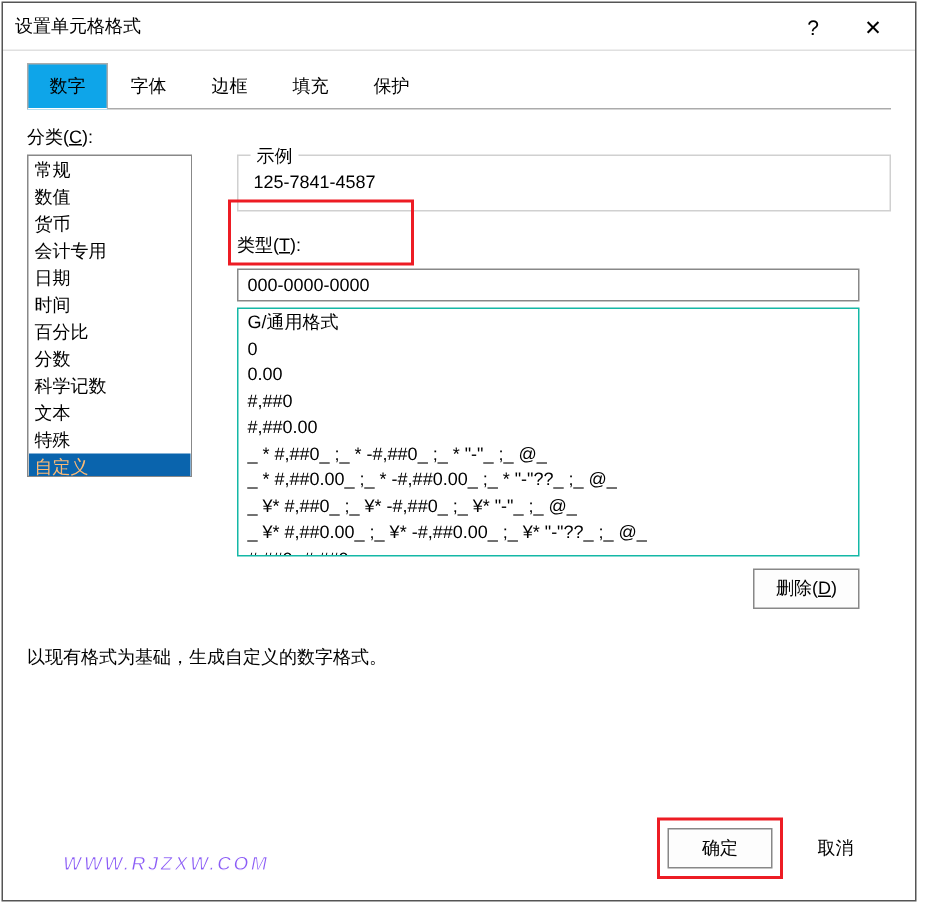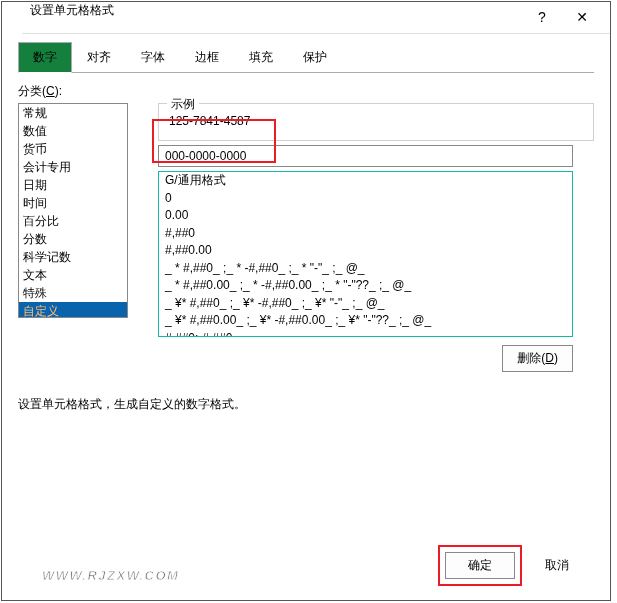--- a/index.html
+++ b/index.html
@@ -1,23 +1,23 @@
 <!DOCTYPE html>
 <html><head>
 <meta charset="utf-8">
 <style>
 * { box-sizing: border-box; margin: 0; padding: 0; }
 body { font-family: "Microsoft YaHei", "Segoe UI", Tahoma, sans-serif; font-size: 12px; background: #fff; color: #000; width: 617px; height: 603px; overflow: hidden; position: relative; }
 .dialog { width: 610px; height: 600px; border: 1px solid #555; background: #fff; position: relative; margin: 1px; }
-.titlebar { height: 32px; display: flex; padding: 0 8px; border-bottom: 1px solid #e0e0e0; margin-left: 20px; }
+.titlebar { height: 32px; display: flex; align-items: center; padding: 0 8px; border-bottom: 1px solid #e0e0e0; }
 .titlebar .title { flex: 1; font-size: 12px; }
 .titlebar .btn { width: 40px; height: 30px; display: flex; align-items: center; justify-content: center; font-size: 14px; cursor: default; }
 .tabs { display: flex; padding: 8px 16px 0 16px; }
 .tab { padding: 6px 14px; font-size: 12px; cursor: default; border: 1px solid transparent; border-bottom: none; }
-.tab.active { border: 1px solid #ababab; border-bottom: 1px solid #fff; margin-bottom: -1px; background: #15803d; }
+.tab.active { border: 1px solid #ababab; border-bottom: 1px solid #fff; margin-bottom: -1px; background: #0ea5e9; }
 .tab-line { border-top: 1px solid #ababab; margin: 0 16px; }
 .content { padding: 10px 16px; }
 .label { font-size: 12px; margin-bottom: 3px; }
 .row { display: flex; gap: 16px; }
 .col-left { width: 124px; }
 .col-right { flex: 1; }
 .listbox { border: 1px solid #888; width: 110px; height: 215px; overflow-y: auto; background: #fff; }
 .listbox div { padding: 1px 4px; font-size: 12px; cursor: default; line-height: 16px; }
 .listbox div.selected { background: #0a64ad; color: #fdba74; }
 .example-box { border: 1px solid #d0d0d0; padding: 10px 10px 12px 10px; position: relative; margin-top: 0; }
@@ -29,36 +29,35 @@
 .format-list { border: 1px solid #14b8a6; width: 415px; height: 166px; overflow-y: scroll; background: #fff; margin-top: 4px; }
 .format-list div { padding: 1px 6px; font-size: 12px; cursor: default; line-height: 15.5px; white-space: nowrap; }
 .delete-wrap { display: flex; justify-content: flex-end; margin-top: 8px; width: 415px; }
 .btn-std { border: 1px solid #888; background: #fdfdfd; padding: 4px 14px; font-size: 12px; cursor: default; min-width: 70px; text-align: center; }
 .help-text { margin-top: 24px; font-size: 12px; }
 .footer { position: absolute; bottom: 14px; right: 18px; display: flex; align-items: center; }
 .ok-highlight { border: 2.5px solid #ed1c24; padding: 5px; }
 .underline-char { text-decoration: underline; }
 .watermark { position: absolute; left: 40px; bottom: 18px; font-family: Arial, "Microsoft YaHei", sans-serif; font-weight: 900; font-style: italic; line-height: 1; pointer-events: none; }
 .watermark .l1 { font-size: 26px; color: #0369a1; letter-spacing: 1px; -webkit-text-stroke: 1.5px #fff; }
-.watermark .l2 { font-size: 13px; color: #737373; letter-spacing: 1.5px; margin-top: 2px; -webkit-text-stroke: 0.8px #fff; font-weight: 900; }
+.watermark .l2 { font-size: 13px; color: #8b5cf6; letter-spacing: 1.5px; margin-top: 2px; -webkit-text-stroke: 0.8px #fff; font-weight: 900; }
 </style>
 </head>
 <body>
 
 <div class="dialog">
 
   <div class="titlebar">
     <div class="title">设置单元格格式</div>
     <div class="btn">?</div>
     <div class="btn">✕</div>
   </div>
 
   <div class="tabs">
     <div class="tab active">数字</div>
-    <div class="tab">对齐</div>
     <div class="tab">字体</div>
     <div class="tab">边框</div>
     <div class="tab">填充</div>
     <div class="tab">保护</div>
   </div>
   <div class="tab-line"></div>
 
   <div class="content">
     <div class="label"><span>分类(<span class="underline-char">C</span>):</span></div>
     <div class="row">
@@ -78,20 +77,21 @@
           <div class="selected">自定义</div>
         </div>
       </div>
       <div class="col-right">
         <div class="example-box">
           <div class="lbl">示例</div>
           <div>125-7841-4587</div>
         </div>
 
         <div class="type-row">
+          <div class="label type-label"><span>类型(<span class="underline-char">T</span>):</span></div>
           <input class="type-input" type="text" value="000-0000-0000" style="">
           <div class="redwrap"></div>
         </div>
 
         <div class="format-list">
           <div>G/通用格式</div>
           <div>0</div>
           <div>0.00</div>
           <div>#,##0</div>
           <div>#,##0.00</div>
@@ -102,21 +102,21 @@
           <div>#,##0;-#,##0</div>
 
         </div>
 
         <div class="delete-wrap">
           <button class="btn-std"><span>删除(<span class="underline-char">D</span>)</span></button>
         </div>
       </div>
     </div>
 
-    <div class="help-text">设置单元格格式，生成自定义的数字格式。</div>
+    <div class="help-text">以现有格式为基础，生成自定义的数字格式。</div>
   </div>
 
   <div class="footer">
     <div class="ok-highlight">
       <button class="btn-std">确定</button>
     </div>
     <button class="btn-std" style="border:none;background:transparent;">取消</button>
   </div>
 
   <div class="watermark">

